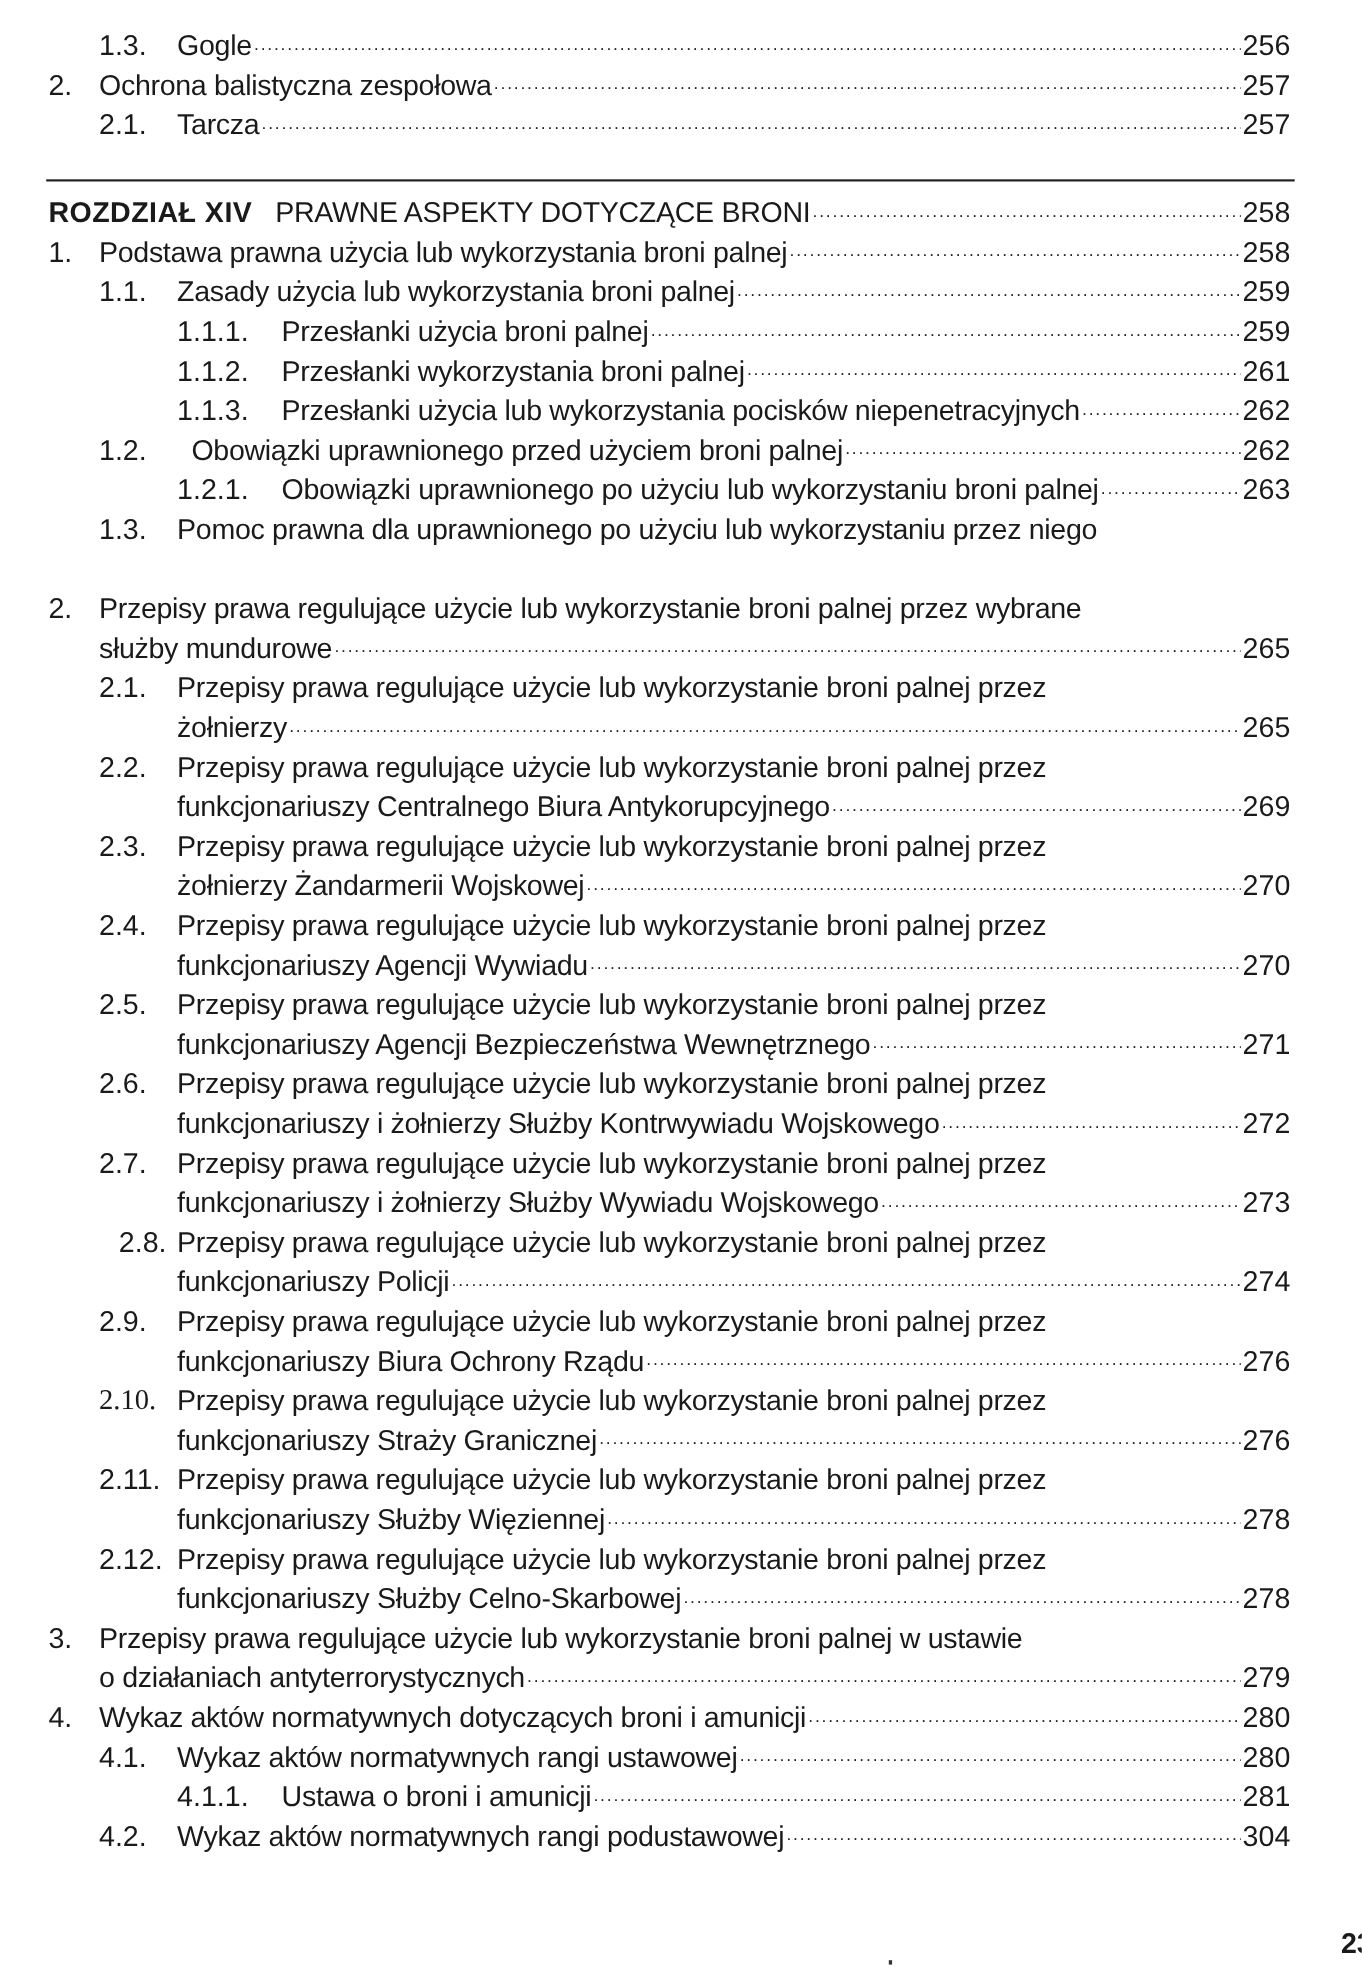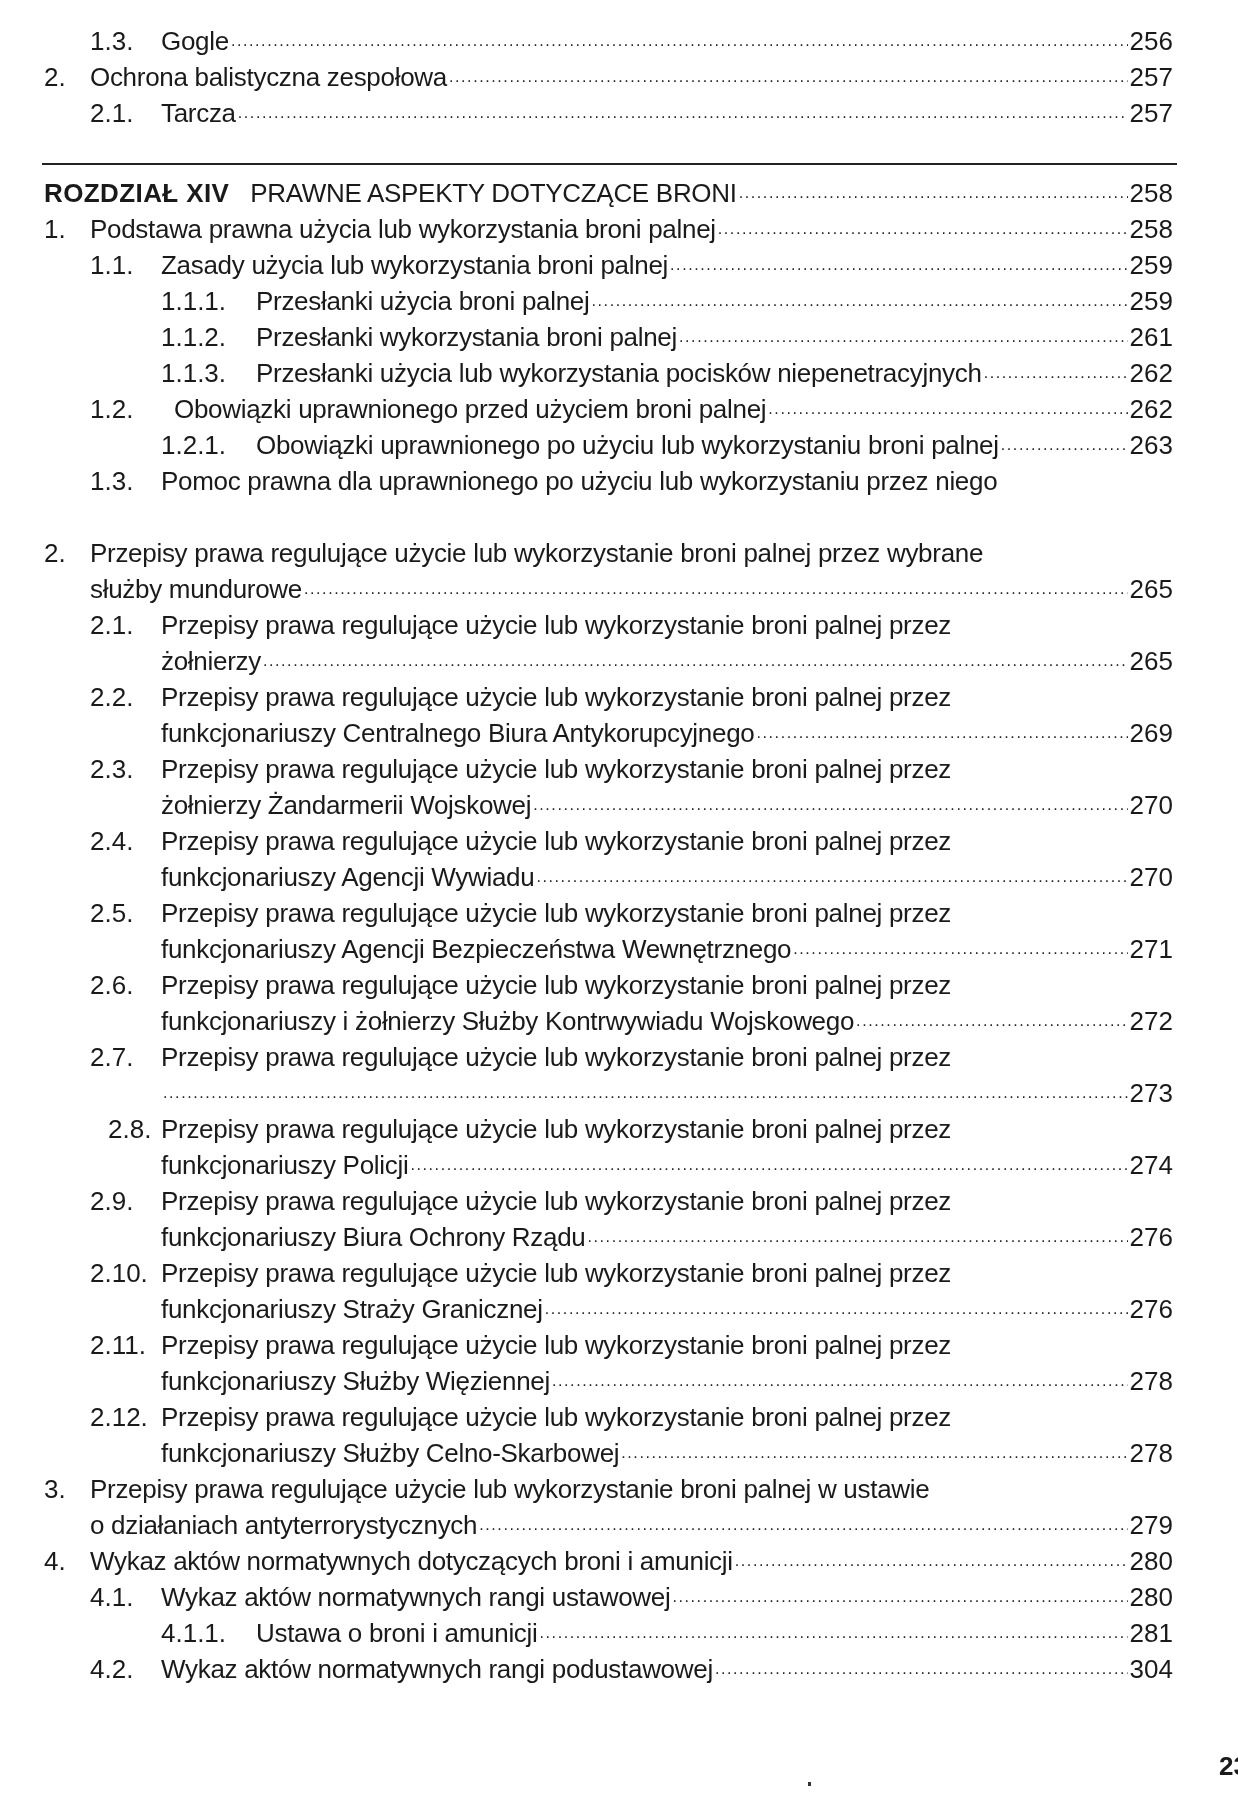--- a/index.html
+++ b/index.html
@@ -225,20 +225,21 @@
           <span class="dots"></span>
           <span class="pg">272</span>
         </div>
       </div>
     </div>
     <div class="entry" style="top: 1039px;">
       <span class="num" style="left: 90px;">2.7.</span>
       <div class="body" style="left: 161px;">
         <div class="wrap">Przepisy prawa regulujące użycie lub wykorzystanie broni palnej przez</div>
         <div class="line">
+          <span class="txt">funkcjonariuszy i żołnierzy Służby Wywiadu Wojskowego</span>
           <span class="dots"></span>
           <span class="pg">273</span>
         </div>
       </div>
     </div>
     <div class="entry" style="top: 1111px;">
       <span class="num" style="left: 108px;">2.8.</span>
       <div class="body" style="left: 161px;">
         <div class="wrap">Przepisy prawa regulujące użycie lub wykorzystanie broni palnej przez</div>
         <div class="line">
@@ -253,21 +254,21 @@
       <div class="body" style="left: 161px;">
         <div class="wrap">Przepisy prawa regulujące użycie lub wykorzystanie broni palnej przez</div>
         <div class="line">
           <span class="txt">funkcjonariuszy Biura Ochrony Rządu</span>
           <span class="dots"></span>
           <span class="pg">276</span>
         </div>
       </div>
     </div>
     <div class="entry" style="top: 1255px;">
-      <span class="num" style="left: 90px;">2.10.</span>
+      <span class="num" style="left: 90px; font-family: Liberation Serif, serif;">2.10.</span>
       <div class="body" style="left: 161px;">
         <div class="wrap">Przepisy prawa regulujące użycie lub wykorzystanie broni palnej przez</div>
         <div class="line">
           <span class="txt">funkcjonariuszy Straży Granicznej</span>
           <span class="dots"></span>
           <span class="pg">276</span>
         </div>
       </div>
     </div>
     <div class="entry" style="top: 1327px;">

